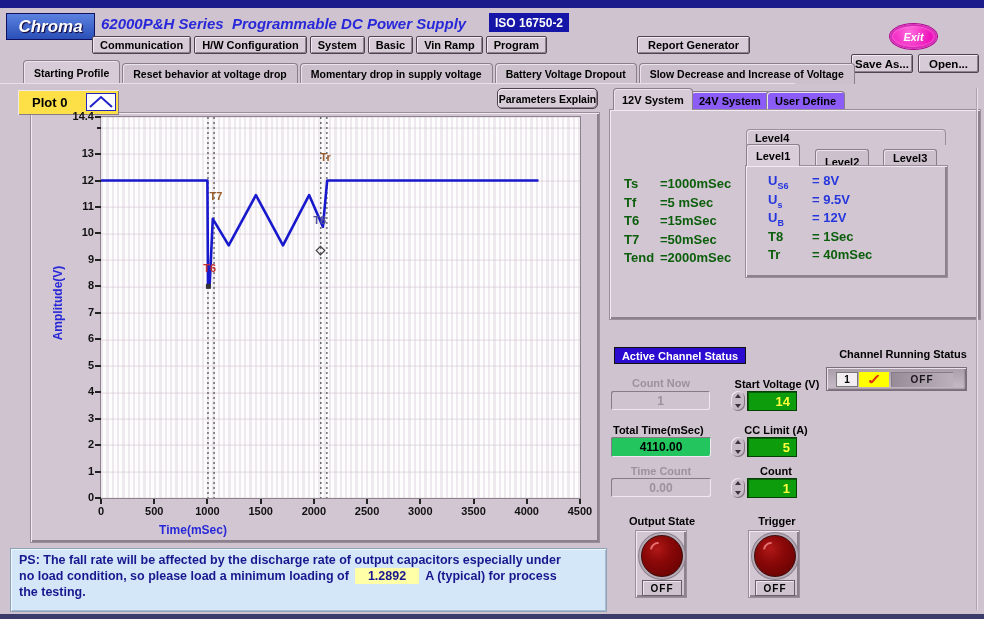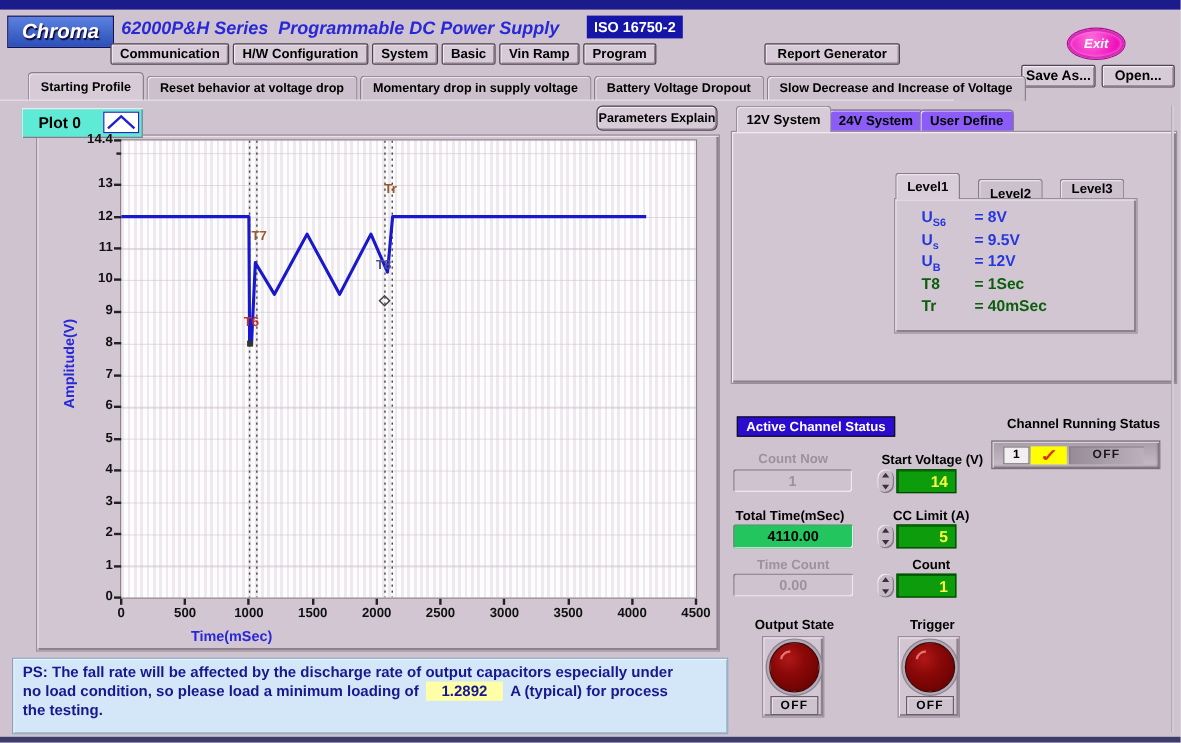--- a/index.html
+++ b/index.html
@@ -1,21 +1,21 @@
 <!DOCTYPE html>
 <html><head>
 <meta charset="utf-8">
 <style>
   * { margin:0; padding:0; box-sizing:border-box; font-family:"Liberation Sans",sans-serif; }
   html,body { background:#e8e8e8; }
   #canvas { position:relative; width:984px; height:619px; background:#cfc3cf; overflow:hidden; }
   .abs { position:absolute; }
 
   
-  .raised  { background:#5eead4; box-shadow:inset 1px 1px 0 #f0e8f0, inset -1px -1px 0 #877b87; }
+  .raised  { background:#fde047; box-shadow:inset 1px 1px 0 #f0e8f0, inset -1px -1px 0 #877b87; }
   .raised2 { background:#d2c6d2; border:1px solid #9a8e9a; box-shadow:inset 1px 1px 0 #f2eaf2, inset -2px -2px 0 #8d818d; }
   .sunken  { box-shadow:inset 1px 1px 0 #877b87, inset -1px -1px 0 #f0e8f0; }
 
   .btn { display:inline-flex; align-items:center; justify-content:center;
          background:#d7cbd7; border:1px solid #4e434e; border-radius:2px;
          box-shadow:inset 1px 1px 0 #f2eaf2, inset -1px -1px 0 #8d818d;
          font-weight:bold; color:#000; cursor:default; }
 
   #top-strip { left:0; top:0; width:984px; height:8px; background:#1b1b8c; }
   #bottom-strip { left:0; top:614px; width:984px; height:5px; background:#3c3c6a; }
@@ -258,25 +258,33 @@
       <div class="tickmark" style="left: 579px; top: 499px; width: 2px; height: 5px;"></div>
     </div>
   <div class="abs" id="ylabel">Amplitude(V)</div>
   <div class="abs" id="xlabel">Time(mSec)</div>
 
   <div class="systab" id="tab-12v">12V System</div>
   <div class="systab" id="tab-24v">24V System</div>
   <div class="systab" id="tab-user">User Define</div>
   <div class="abs raised2" id="right-body"></div>
 
+  <div class="abs" id="level4-tab">Level4</div>
   <div class="lvltab" id="level1-tab">Level1</div>
   <div class="lvltab" id="level2-tab">Level2</div>
   <div class="lvltab" id="level3-tab">Level3</div>
   <div class="abs raised2" id="level-body"></div>
 
+  <div class="abs" id="timing-params">
+      <div class="trow"><span class="tname">Ts</span><span class="tval">=1000mSec</span></div>
+      <div class="trow"><span class="tname">Tf</span><span class="tval">=5 mSec</span></div>
+      <div class="trow"><span class="tname">T6</span><span class="tval">=15mSec</span></div>
+      <div class="trow"><span class="tname">T7</span><span class="tval">=50mSec</span></div>
+      <div class="trow"><span class="tname">Tend</span><span class="tval">=2000mSec</span></div>
+    </div>
   <div class="abs" id="level-params">
       <div class="lrow c-blue"><span class="lname">U<sub>S6</sub></span><span class="lval">= 8V</span></div>
       <div class="lrow c-blue"><span class="lname">U<sub>s</sub></span><span class="lval">= 9.5V</span></div>
       <div class="lrow c-blue"><span class="lname">U<sub>B</sub></span><span class="lval">= 12V</span></div>
       <div class="lrow c-green"><span class="lname">T8</span><span class="lval">= 1Sec</span></div>
       <div class="lrow c-green"><span class="lname">Tr</span><span class="lval">= 40mSec</span></div>
     </div>
 
   <div class="abs" id="acs-label">Active Channel Status</div>
 

